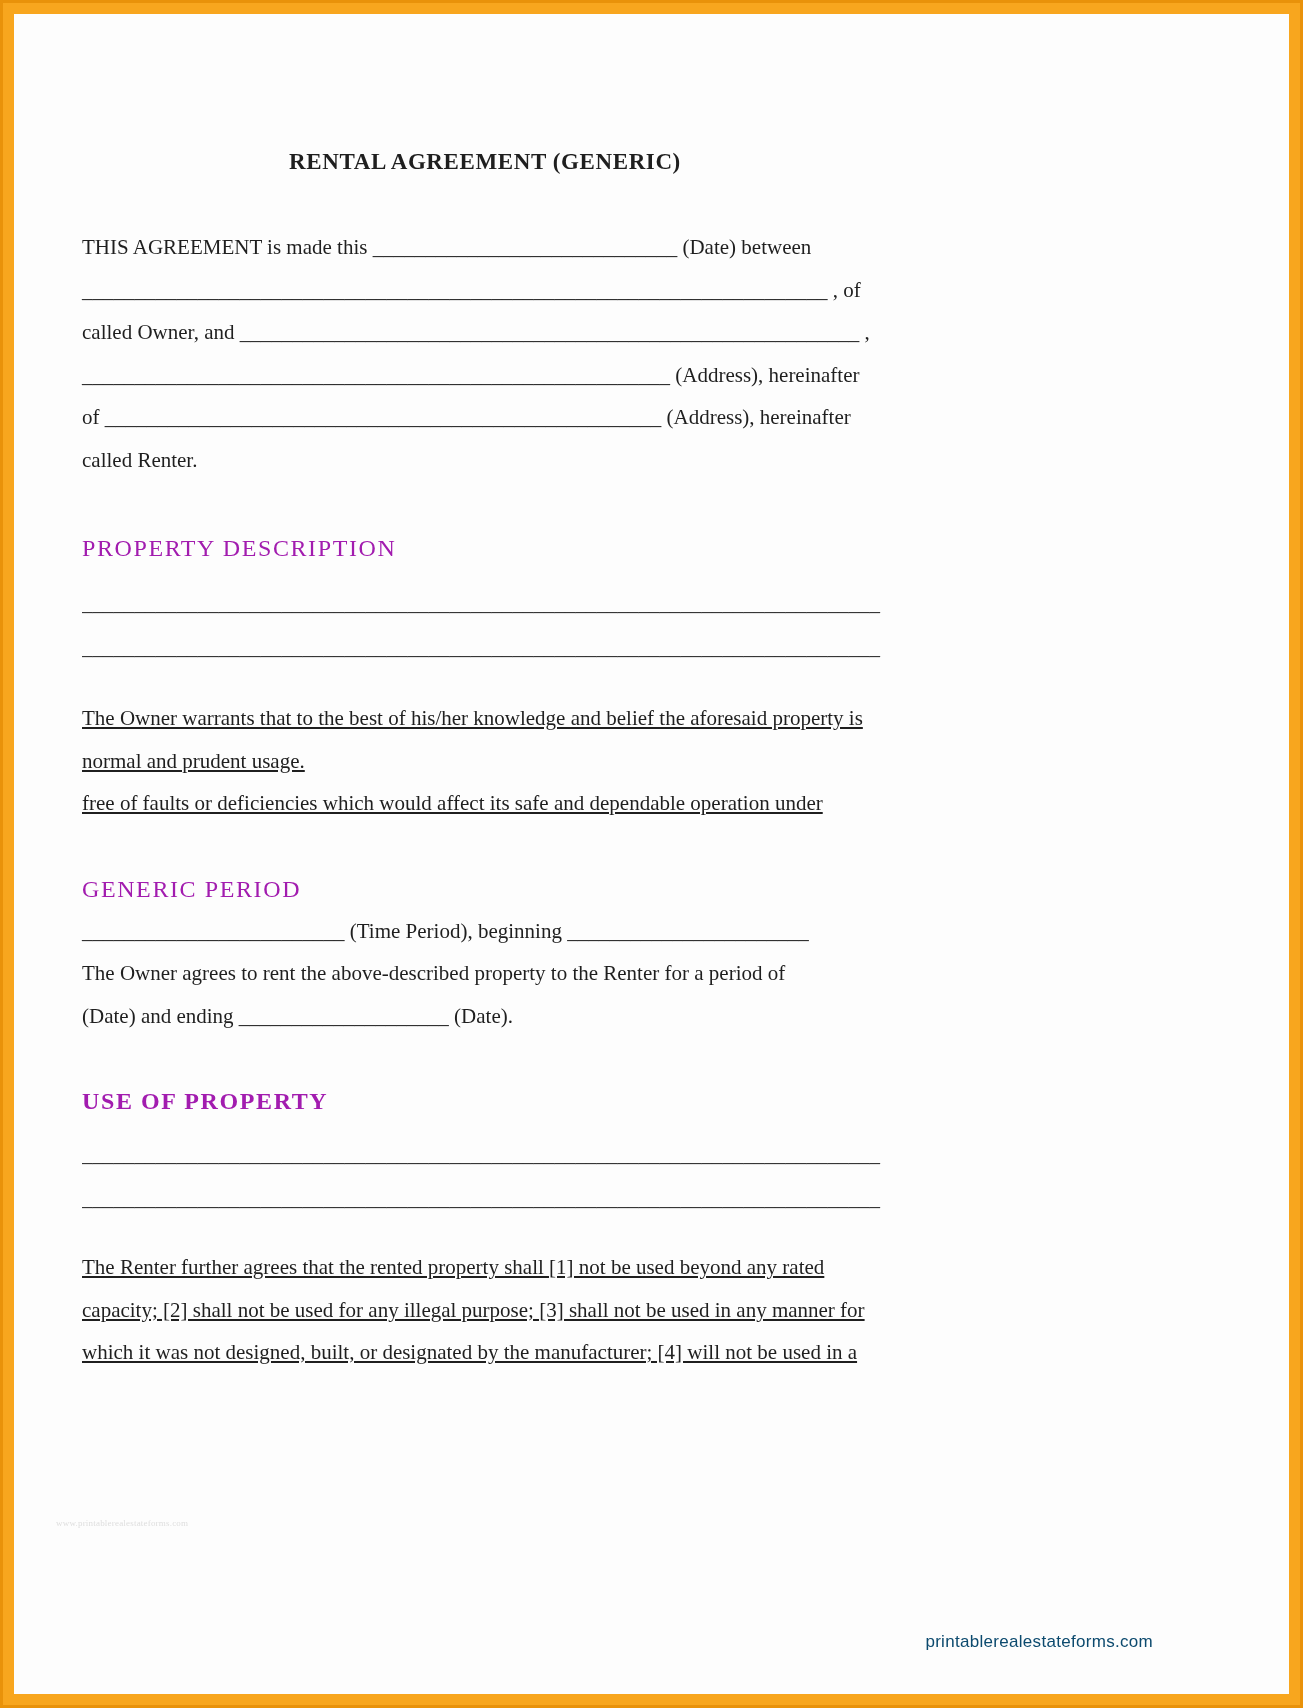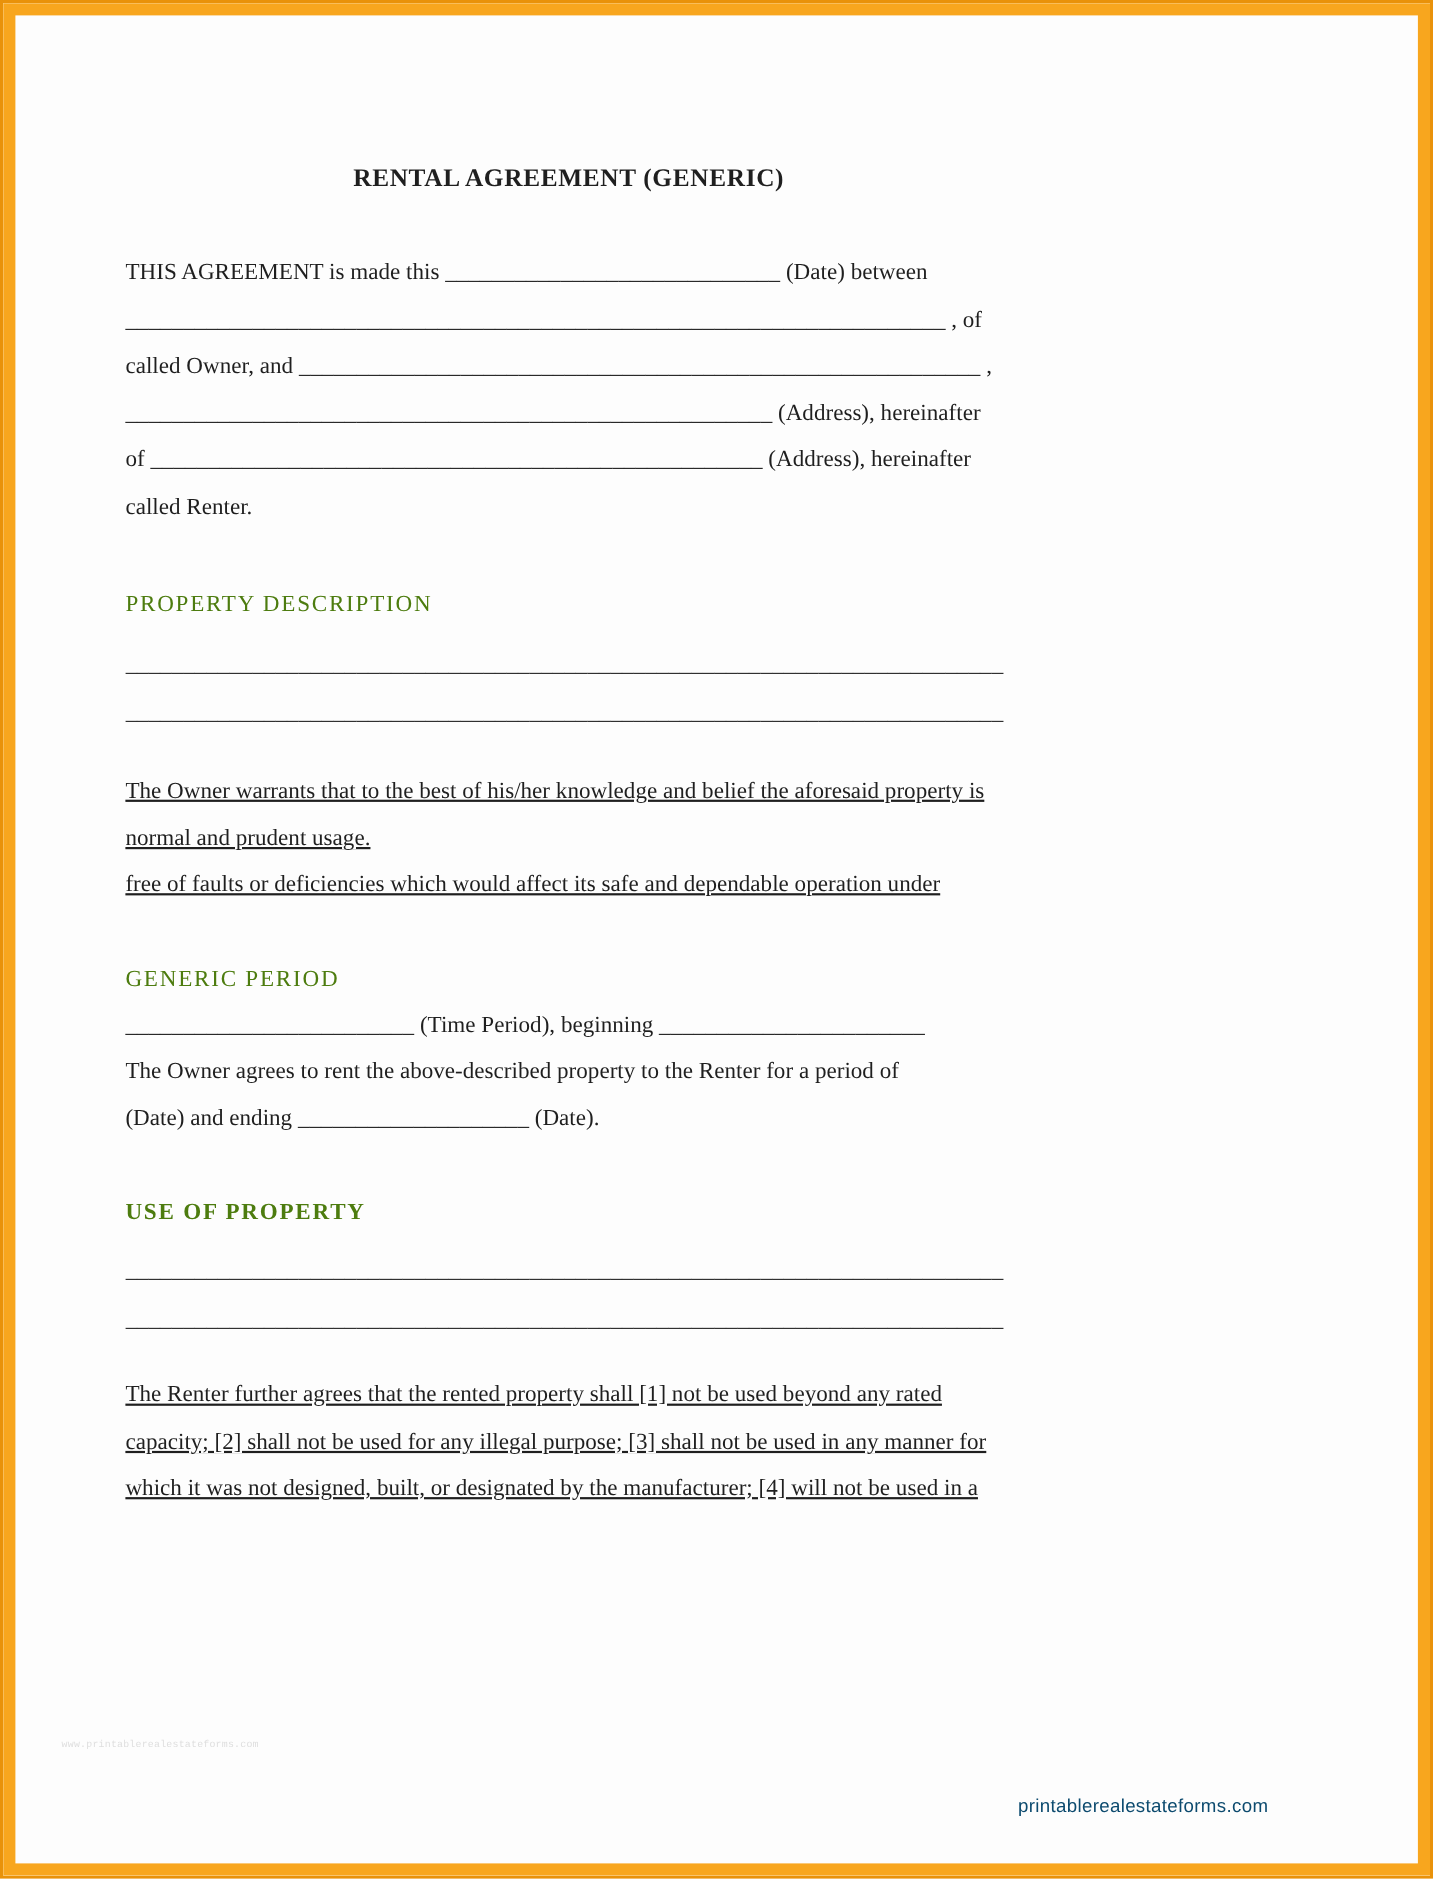--- a/index.html
+++ b/index.html
@@ -17,41 +17,41 @@
     box-sizing: border-box;
     width: 100%;
     height: 100%;
     border: 11px solid #f8a61e;
     position: relative;
     background: #fdfdfd;
     overflow: hidden;
   }
   .content {
     box-sizing: content-box;
-    padding: 132px 0 0 100px; 
+    padding: 132px 0 0 68px; 
     width: 806px;
   }
   .title {
     font-size: 23px;
     font-weight: bold;
     letter-spacing: 0.6px;
     text-align: center;
     margin: 0 0 48px 0;
     line-height: 32px;
   }
   .line {
     font-size: 21px;
     line-height: 42.5px;
     white-space: nowrap;
   }
   .heading {
-    font-size: 21px;
+    font-size: 24px;
     letter-spacing: 1.6px;
     line-height: 42px;
-    color: #4d7c0f;
+    color: #a21caf;
   }
   .heading.prop  { margin-top: 46px; }
   .heading.rent  { margin-top: 43px; }
   .heading.use   { margin-top: 43px; font-weight: bold; }
   .blank {
     font-size: 21px;
     line-height: 44px;
     white-space: nowrap;
     overflow: hidden;
     color: #2a2a2a;
@@ -64,23 +64,23 @@
     position: absolute;
     top: 1618px;
     right: 136px;
     font-family: "Liberation Sans", sans-serif;
     font-size: 17px;
     color: #0c4a6e;
     letter-spacing: 0.3px;
   }
   .watermark {
     position: absolute;
-    top: 1567px;
+    top: 1504px;
     left: 42px;
-    font-family: Liberation Mono, monospace;
+    font-family: Liberation Serif, serif;
     font-size: 9px;
     color: #dedede;
     letter-spacing: 0.2px;
   }
 </style>
 </head>
 <body>
 
 <div class="page">
   <div class="frame">

